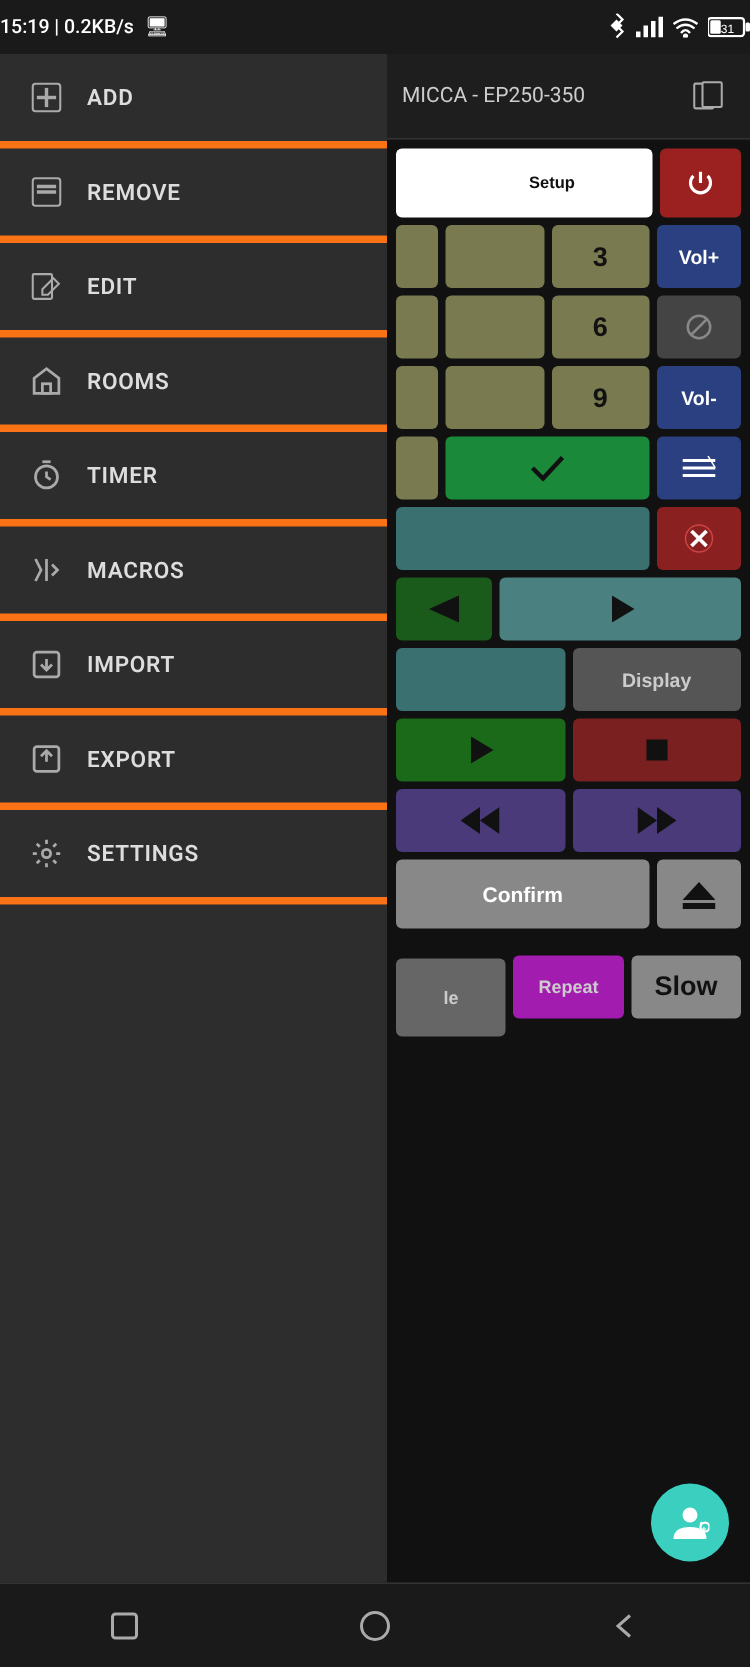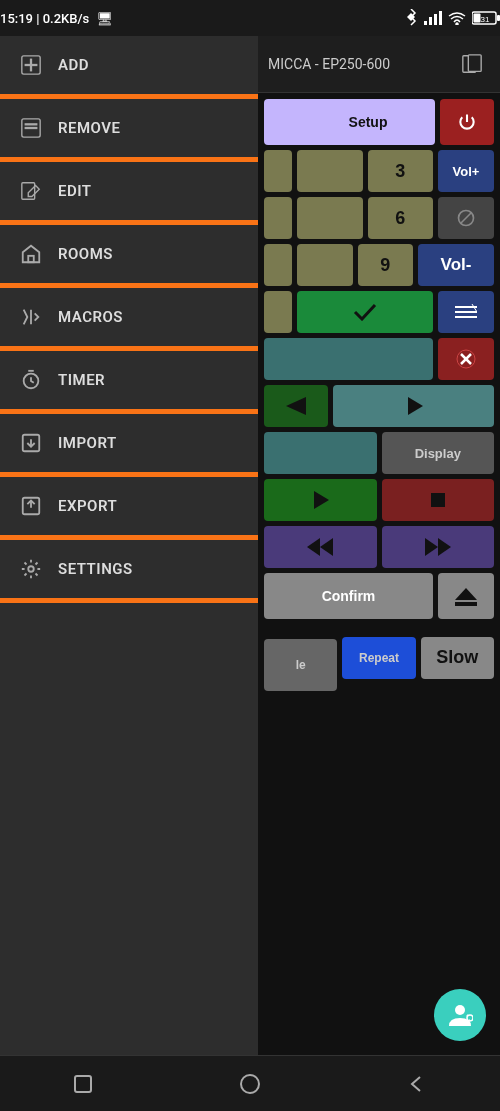--- a/index.html
+++ b/index.html
@@ -132,25 +132,25 @@
       align-items: center;
       justify-content: center;
       font-size: 13px;
       font-weight: 600;
       color: #ffffff;
       padding: 0;
     }
 
     
     .btn-setup {
-      background: #c4b5fd;
+      background: #ffffff;
       color: #111111;
       height: 46px;
       flex: 1;
-      font-size: 14px;
+      font-size: 11px;
       padding-left: 37px;
     }
     .btn-power {
       background: #9b2020;
       width: 54px;
       height: 46px;
     }
     .btn-volplus {
       background: #2a4080;
       height: 42px;
@@ -274,38 +274,38 @@
     <div class="menu-item">
       <svg class="menu-icon" viewBox="0 0 24 24" fill="none" stroke="#aaaaaa" stroke-width="2">
         <path d="M3 10 L12 3 L21 10 L21 21 L3 21 Z"></path>
         <rect x="9" y="14" width="6" height="7"></rect>
       </svg>
       <span class="menu-label">ROOMS</span>
     </div>
 
     <div class="menu-item">
       <svg class="menu-icon" viewBox="0 0 24 24" fill="none" stroke="#aaaaaa" stroke-width="2">
+        <circle cx="12" cy="13" r="8"></circle>
+        <path d="M12 9 L12 13 L15 15"></path>
+        <path d="M9 2 L15 2"></path>
+      </svg>
+      <span class="menu-label">TIMER</span>
+    </div>
+
+    <div class="menu-item">
+      <svg class="menu-icon" viewBox="0 0 24 24" fill="none" stroke="#aaaaaa" stroke-width="2">
         <path d="M4 4 L8 12 L4 20"></path>
         <path d="M12 4 L12 20"></path>
         <path d="M16 8 L20 12 L16 16"></path>
       </svg>
       <span class="menu-label">MACROS</span>
     </div>
 
     <div class="menu-item">
       <svg class="menu-icon" viewBox="0 0 24 24" fill="none" stroke="#aaaaaa" stroke-width="2">
-        <circle cx="12" cy="13" r="8"></circle>
-        <path d="M12 9 L12 13 L15 15"></path>
-        <path d="M9 2 L15 2"></path>
-      </svg>
-      <span class="menu-label">TIMER</span>
-    </div>
-
-    <div class="menu-item">
-      <svg class="menu-icon" viewBox="0 0 24 24" fill="none" stroke="#aaaaaa" stroke-width="2">
         <rect x="3" y="3" width="18" height="18" rx="2"></rect>
         <path d="M8 12 L12 16 L16 12"></path>
         <line x1="12" y1="8" x2="12" y2="16"></line>
       </svg>
       <span class="menu-label">IMPORT</span>
     </div>
 
     <div class="menu-item">
       <svg class="menu-icon" viewBox="0 0 24 24" fill="none" stroke="#aaaaaa" stroke-width="2">
         <rect x="3" y="3" width="18" height="18" rx="2"></rect>
@@ -321,21 +321,21 @@
         <path d="M12 2 L12 5 M12 19 L12 22 M2 12 L5 12 M19 12 L22 12 M4.9 4.9 L7.1 7.1 M16.9 16.9 L19.1 19.1 M19.1 4.9 L16.9 7.1 M7.1 16.9 L4.9 19.1"></path>
       </svg>
       <span class="menu-label">SETTINGS</span>
     </div>
 
   </div>
 
   <div class="remote-panel">
 
     <div class="remote-header">
-      <span class="remote-title">MICCA - EP250-600</span>
+      <span class="remote-title">MICCA - EP250-350</span>
       <button class="header-icon-btn">
         <svg width="22" height="22" viewBox="0 0 24 24" fill="none" stroke="#aaaaaa" stroke-width="1.5">
           <rect x="2" y="3" width="14" height="18" rx="1"></rect>
           <rect x="8" y="2" width="14" height="18" rx="1" fill="#1e1e1e" stroke="#aaaaaa"></rect>
         </svg>
       </button>
     </div>
 
     <div class="remote-buttons">
 
@@ -365,21 +365,21 @@
             <circle cx="12" cy="12" r="9"></circle>
             <line x1="6" y1="18" x2="18" y2="6"></line>
           </svg>
         </button>
       </div>
 
       <div class="btn-row">
         <button class="rbn" style="background:#7a7a50;width:28px;height:42px;border:none;border-radius:4px;cursor:pointer;font-size:16px;color:#111;font-weight:700;"></button>
         <button class="rbn" style="background:#7a7a50;height:42px;flex:1;border:none;border-radius:4px;cursor:pointer;font-size:16px;color:#111;font-weight:700;"></button>
         <button class="rbn" style="background:#7a7a50;height:42px;flex:1;border:none;border-radius:4px;cursor:pointer;font-size:18px;color:#111;font-weight:700;">9</button>
-        <button class="rbn" style="background:#2a4080;height:42px;width:76px;border:none;border-radius:4px;cursor:pointer;font-size:17px;color:white;font-weight:700;">Vol-</button>
+        <button class="rbn" style="background:#2a4080;height:42px;width:56px;border:none;border-radius:4px;cursor:pointer;font-size:13px;color:white;font-weight:700;">Vol-</button>
       </div>
 
       <div class="btn-row">
         <button class="rbn" style="background:#7a7a50;width:28px;height:42px;border:none;border-radius:4px;cursor:pointer;font-size:16px;color:#111;font-weight:700;"></button>
         <button class="rbn" style="background:#1a8a3a;height:42px;flex:1;border:none;border-radius:4px;cursor:pointer;display:flex;align-items:center;justify-content:center;">
           <svg width="24" height="18" viewBox="0 0 24 18" fill="none" stroke="#111111" stroke-width="3">
             <polyline points="2,9 9,16 22,2"></polyline>
           </svg>
         </button>
         <button class="rbn" style="background:#2a4080;height:42px;width:56px;border:none;border-radius:4px;cursor:pointer;display:flex;align-items:center;justify-content:center;">
@@ -454,21 +454,21 @@
         <button class="rbn" style="background:#888888;height:46px;width:56px;border:none;border-radius:4px;cursor:pointer;display:flex;align-items:center;justify-content:center;">
           <svg width="22" height="20" viewBox="0 0 22 20" fill="#111111">
             <polygon points="11,2 22,14 0,14"></polygon>
             <rect x="0" y="16" width="22" height="4"></rect>
           </svg>
         </button>
       </div>
 
       <div class="btn-row">
         <button class="rbn" style="background:#666666;height:52px;flex:1;border:none;border-radius:4px;cursor:pointer;color:#cccccc;font-size:12px;font-weight:600;margin-top:15px;">le</button>
-        <button class="rbn" style="background:#1d4ed8;height:42px;flex:1;border:none;border-radius:4px;cursor:pointer;color:#cccccc;font-size:12px;font-weight:600;">Repeat</button>
+        <button class="rbn" style="background:#a21caf;height:42px;flex:1;border:none;border-radius:4px;cursor:pointer;color:#cccccc;font-size:12px;font-weight:600;">Repeat</button>
         <button class="rbn" style="background:#888888;height:42px;flex:1;border:none;border-radius:4px;cursor:pointer;color:#111111;font-size:18px;font-weight:700;">Slow</button>
       </div>
     </div>
   </div>
 </div>
 
 <button class="fab">
   <svg width="26" height="26" viewBox="0 0 26 26" fill="none">
     <circle cx="13" cy="8" r="5" fill="white"></circle>
     <path d="M2 24 Q2 16 13 16 Q24 16 24 24" fill="white"></path>

